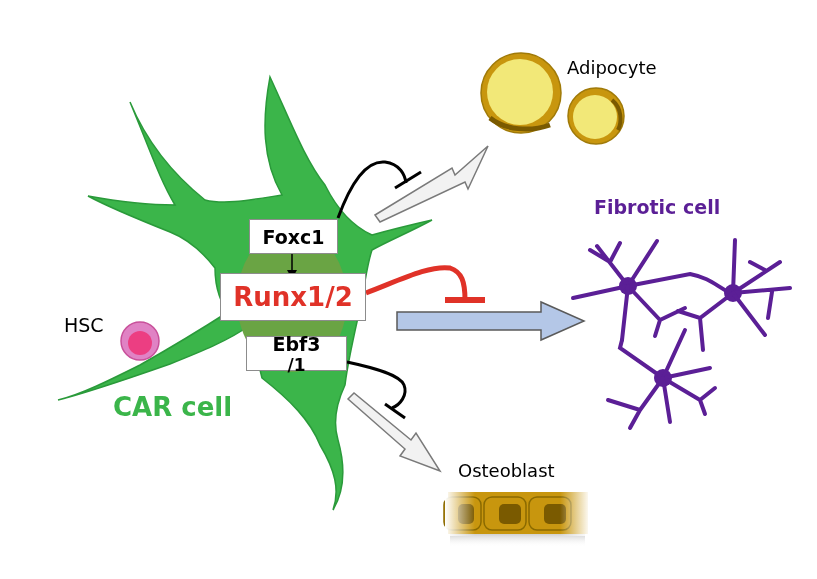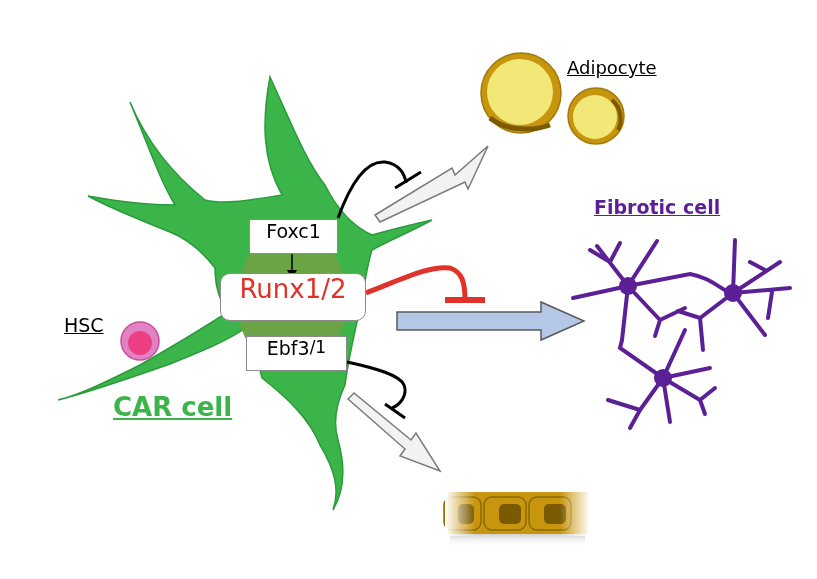--- a/index.html
+++ b/index.html
@@ -1,19 +1,19 @@
 <!DOCTYPE html>
 <html><head>
 <meta charset="utf-8">
 <style>
   html, body { margin:0; padding:0; background:#ffffff; }
   #stage { position:relative; width:817px; height:579px; overflow:hidden; background:#fff; font-family:"DejaVu Sans", sans-serif; }
   svg { position:absolute; left:0; top:0; }
-  .lbl { position:absolute; white-space:nowrap;text-decoration:underline; }
-  .tf-box { position:absolute; background:#fff; border:1.5px solid #8c8c8c; display:flex; justify-content:center; font-weight:normal; box-sizing:border-box; }
+  .lbl { position:absolute; white-space:nowrap; }
+  .tf-box { position:absolute; background:#fff; border:1.5px solid #8c8c8c; display:flex; align-items:center; justify-content:center; font-weight:bold; box-sizing:border-box; }
   .small { font-size:17px; }
 </style>
 </head>
 <body>
 
 <div id="stage">
   <svg width="817" height="579" viewBox="0 0 817 579">
 
     <path fill="#3bb54a" stroke="#2a9a3a" stroke-width="1.5" d="M270,77 C262,120 262,160 282,195
          C250,200 225,205 205,200
@@ -124,25 +124,26 @@
       <rect x="499" y="504" width="22" height="20" rx="5" fill="#7a5a00"></rect>
       <rect x="544" y="504" width="22" height="20" rx="5" fill="#7a5a00"></rect>
       <rect x="445" y="490" width="30" height="46" fill="url(#fadeL)"></rect>
       <rect x="560" y="490" width="30" height="46" fill="url(#fadeR)"></rect>
     </g>
   </svg>
 
   <div class="tf-box" style="left:249px;top:219px;width:89px;height:35px;font-size:19px;color:#000;">
     <span>Foxc1</span>
   </div>
-  <div class="tf-box" style="left:220px;top:273px;width:146px;height:48px;font-size:26px;color:#e03228;border-radius:10px;">
+  <div class="tf-box" style="left:220px;top:273px;width:146px;height:48px;font-size:26px;color:#e03228;">
     <span>Runx1/2</span>
   </div>
-  <div class="tf-box" style="left:246px;top:336px;width:101px;height:35px;font-size:19px;color:#000;">
+  <div class="tf-box" style="left:246px;top:336px;width:101px;height:35px;font-size:19px;color:#000;flex-direction:column;">
     <span>Ebf3</span>
       <span class="small">/1</span>
   </div>
 
   <div class="lbl" style="left:113px;top:392px;font-size:26px;font-weight:bold;color:#3bb54a;">CAR cell</div>
   <div class="lbl" style="left:64px;top:314px;font-size:19px;color:#000;text-align:center;">HSC</div>
   <div class="lbl" style="left:567px;top:57px;font-size:18px;color:#000;">Adipocyte</div>
   <div class="lbl" style="left:594px;top:196px;font-size:19px;font-weight:bold;color:#5b1f96;">Fibrotic cell</div>
+  <div class="lbl" style="left:458px;top:460px;font-size:18px;color:#000;">Osteoblast</div>
 </div>
 
 </body></html>

